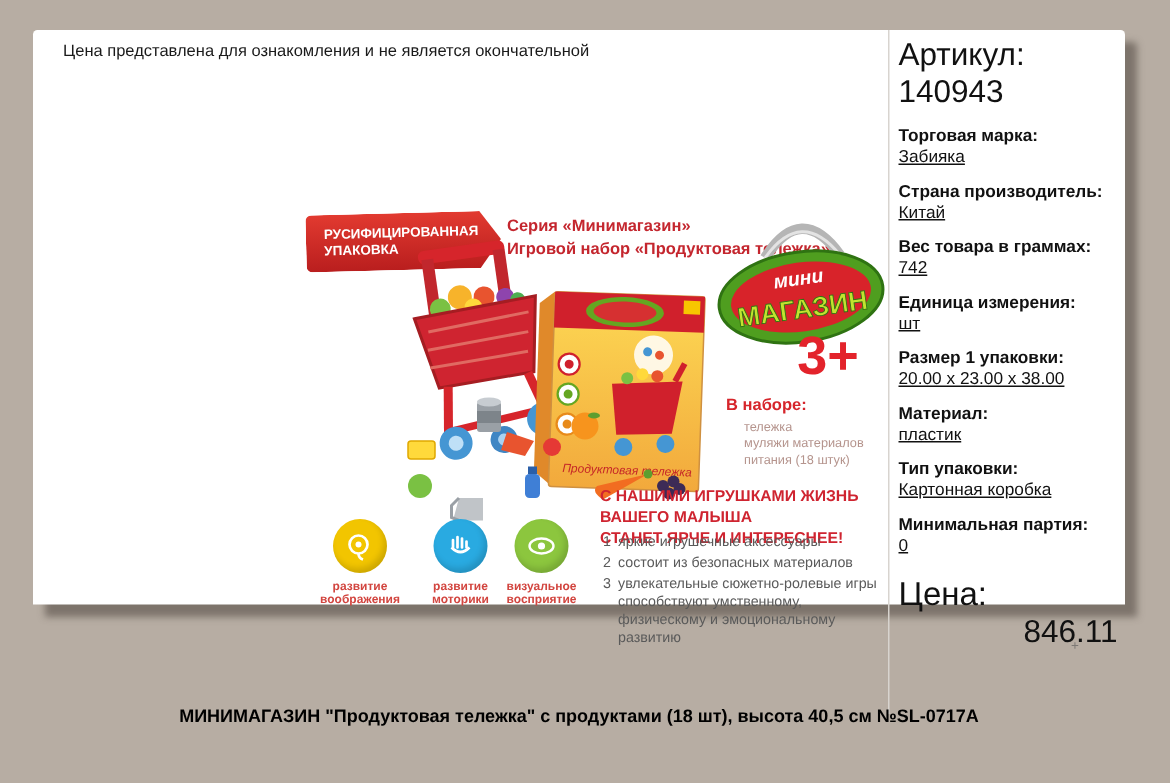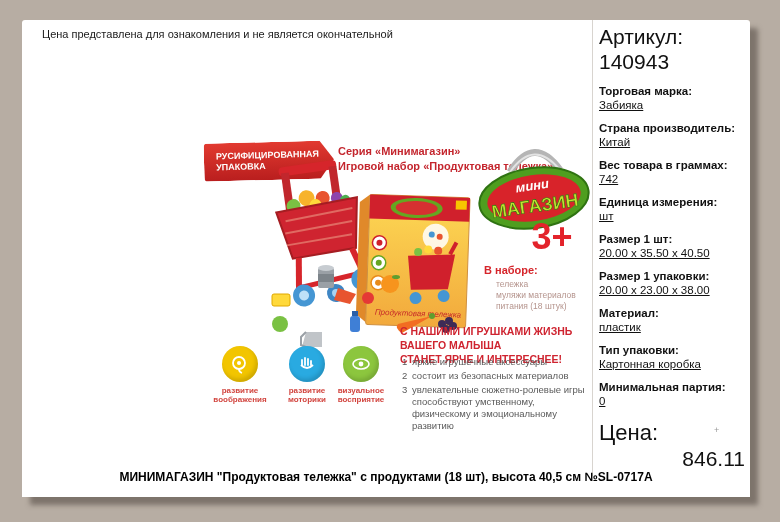--- a/index.html
+++ b/index.html
@@ -3,21 +3,21 @@
 <meta charset="utf-8">
 <style>
   html,body{margin:0;padding:0;}
   body{
     width:780px;height:522px;overflow:hidden;
     background:#b7ada3;
     font-family:"Liberation Sans", sans-serif;
     position:relative;
   }
   .page{
-    position:absolute;left:22px;top:20px;width:728px;height:477px;
+    position:absolute;left:22px;top:20px;width:728px;height:383px;
     background:#ffffff;
     box-shadow:8px 8px 5px rgba(78,70,62,.55);
     border-radius:3px 3px 0 0;
   }
   .disclaimer{
     position:absolute;left:20px;top:8px;
     font-size:11px;color:#1a1a1a;white-space:nowrap;
   }
   .v-divider{
     position:absolute;left:570px;top:0;width:1px;height:456px;
@@ -281,24 +281,20 @@
     </div>
     <div class="field">
       <div class="lbl">Вес товара в граммах:</div>
       <div class="val">742</div>
     </div>
     <div class="field">
       <div class="lbl">Единица измерения:</div>
       <div class="val">шт</div>
     </div>
     <div class="field">
-      <div class="lbl">Размер 1 шт:</div>
-      <div class="val">20.00 x 35.50 x 40.50</div>
-    </div>
-    <div class="field">
       <div class="lbl">Размер 1 упаковки:</div>
       <div class="val">20.00 x 23.00 x 38.00</div>
     </div>
     <div class="field">
       <div class="lbl">Материал:</div>
       <div class="val">пластик</div>
     </div>
     <div class="field">
       <div class="lbl">Тип упаковки:</div>
       <div class="val">Картонная коробка</div>

